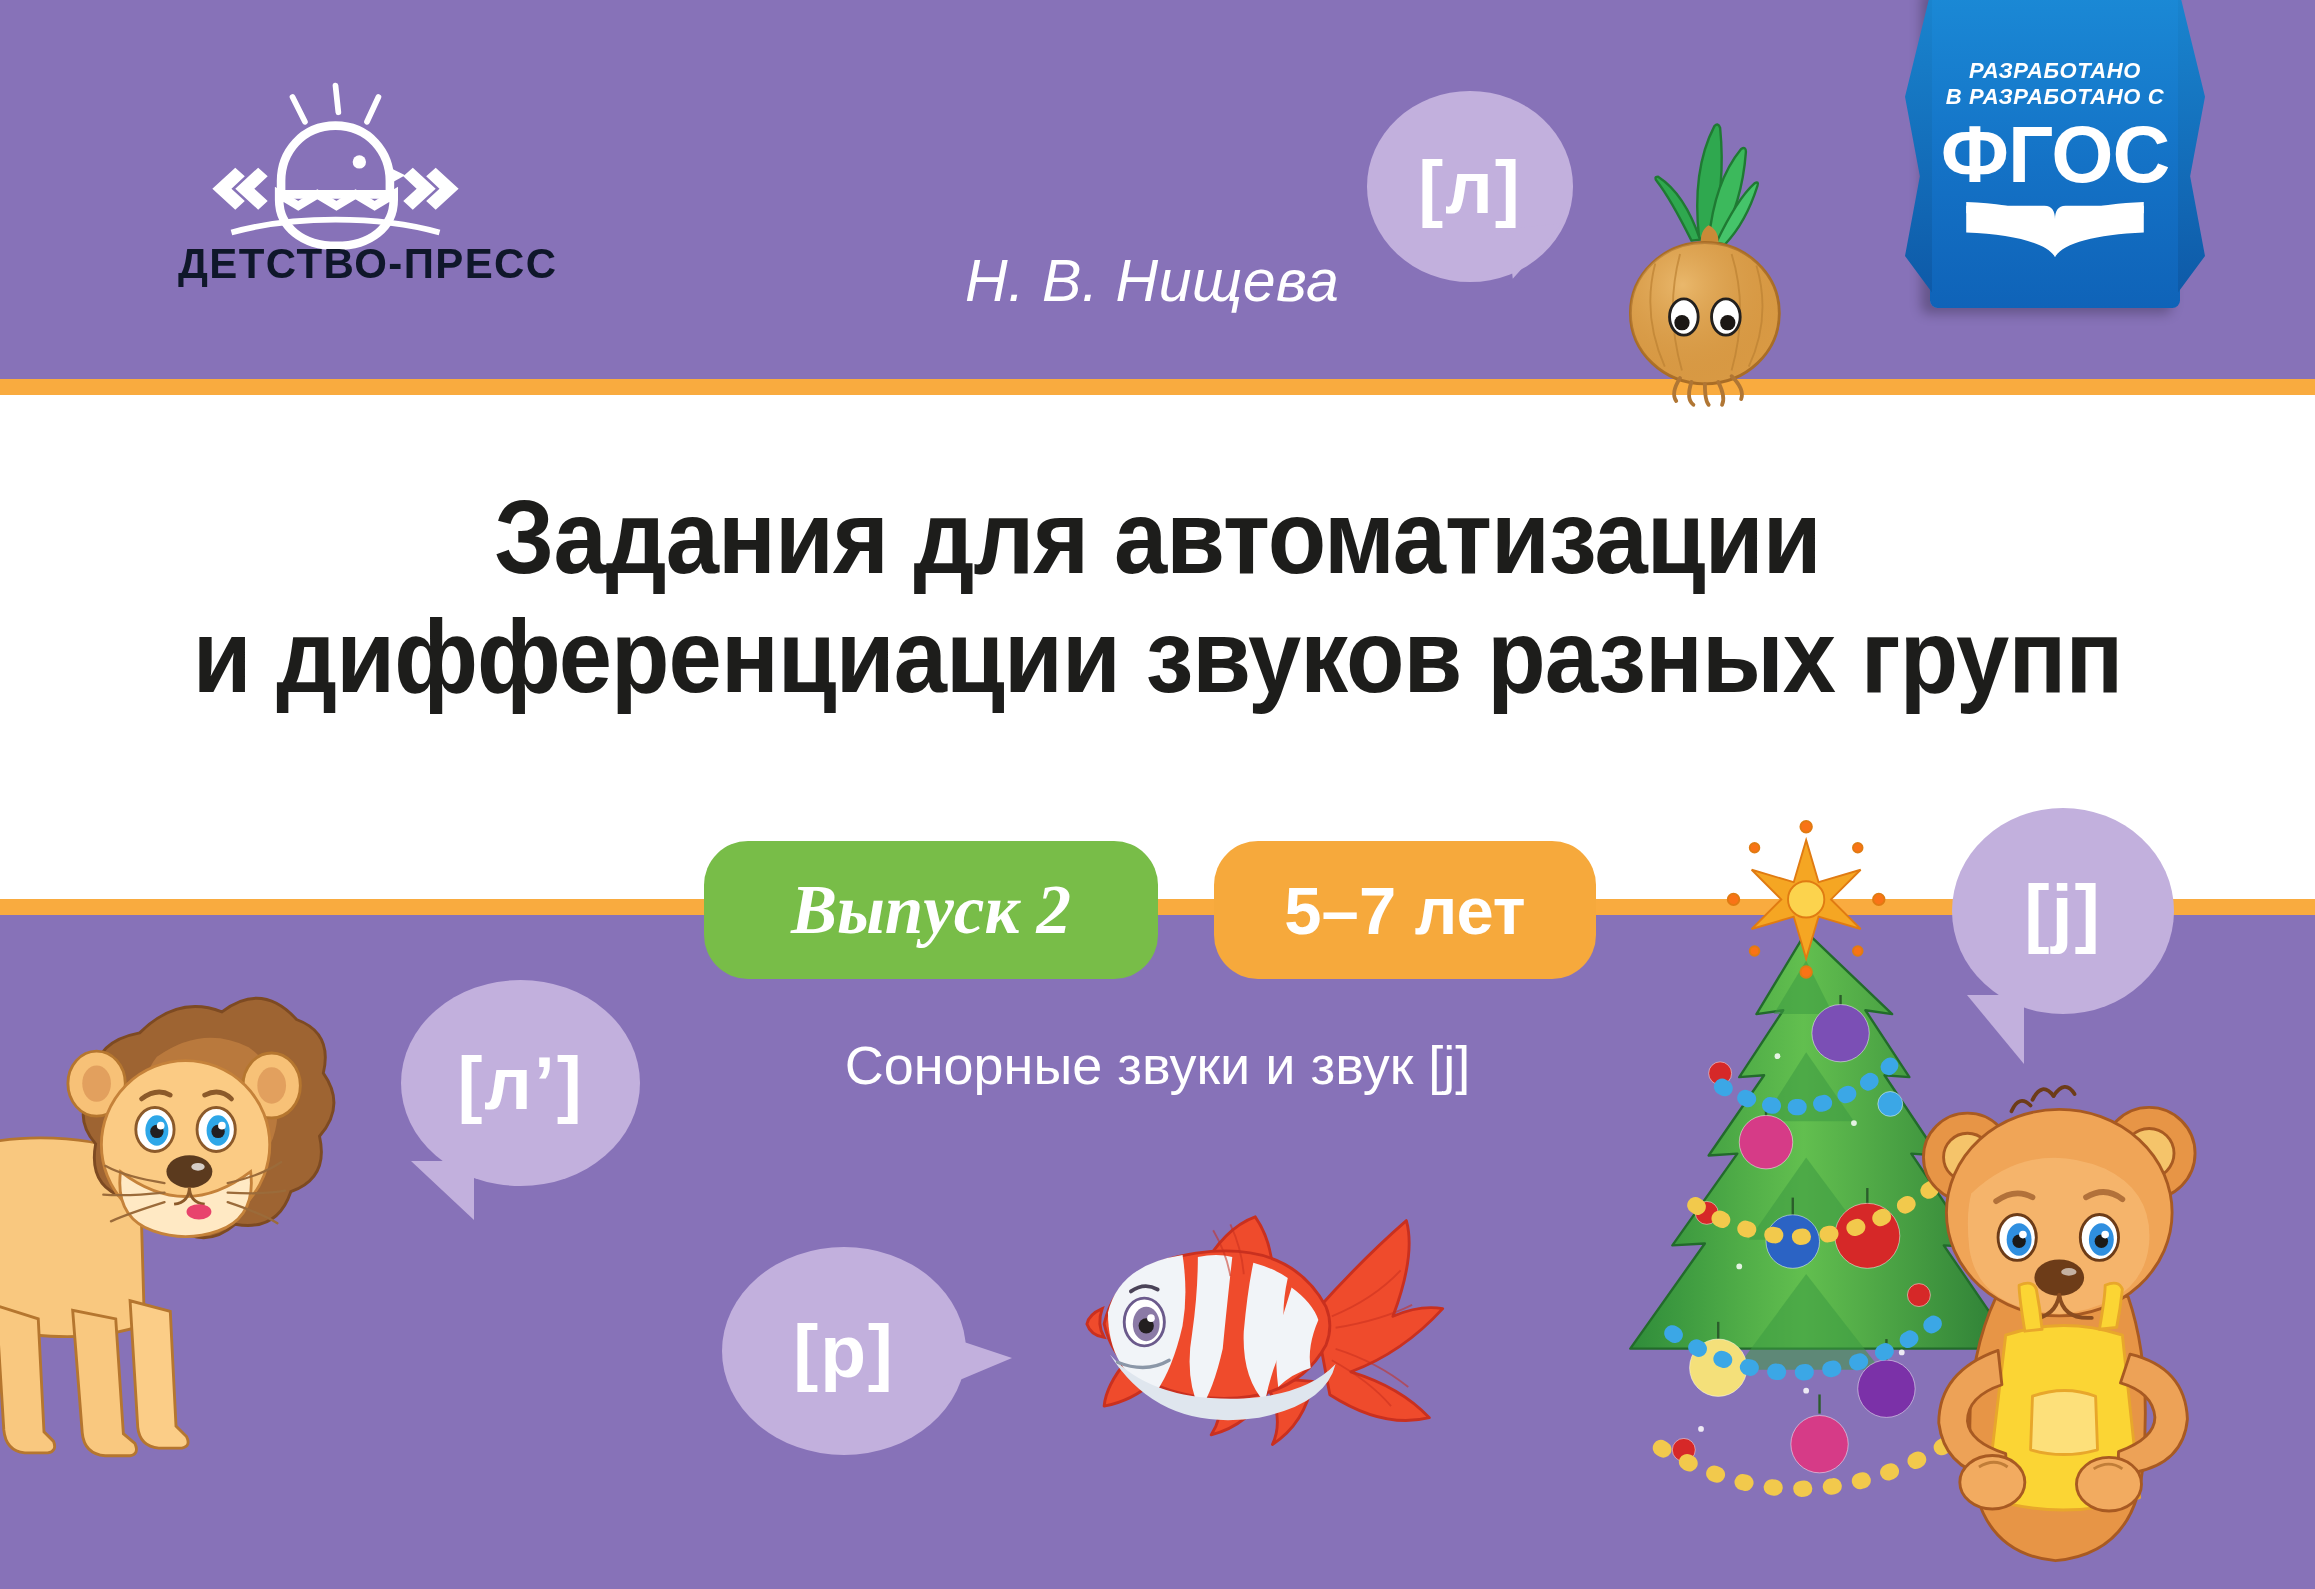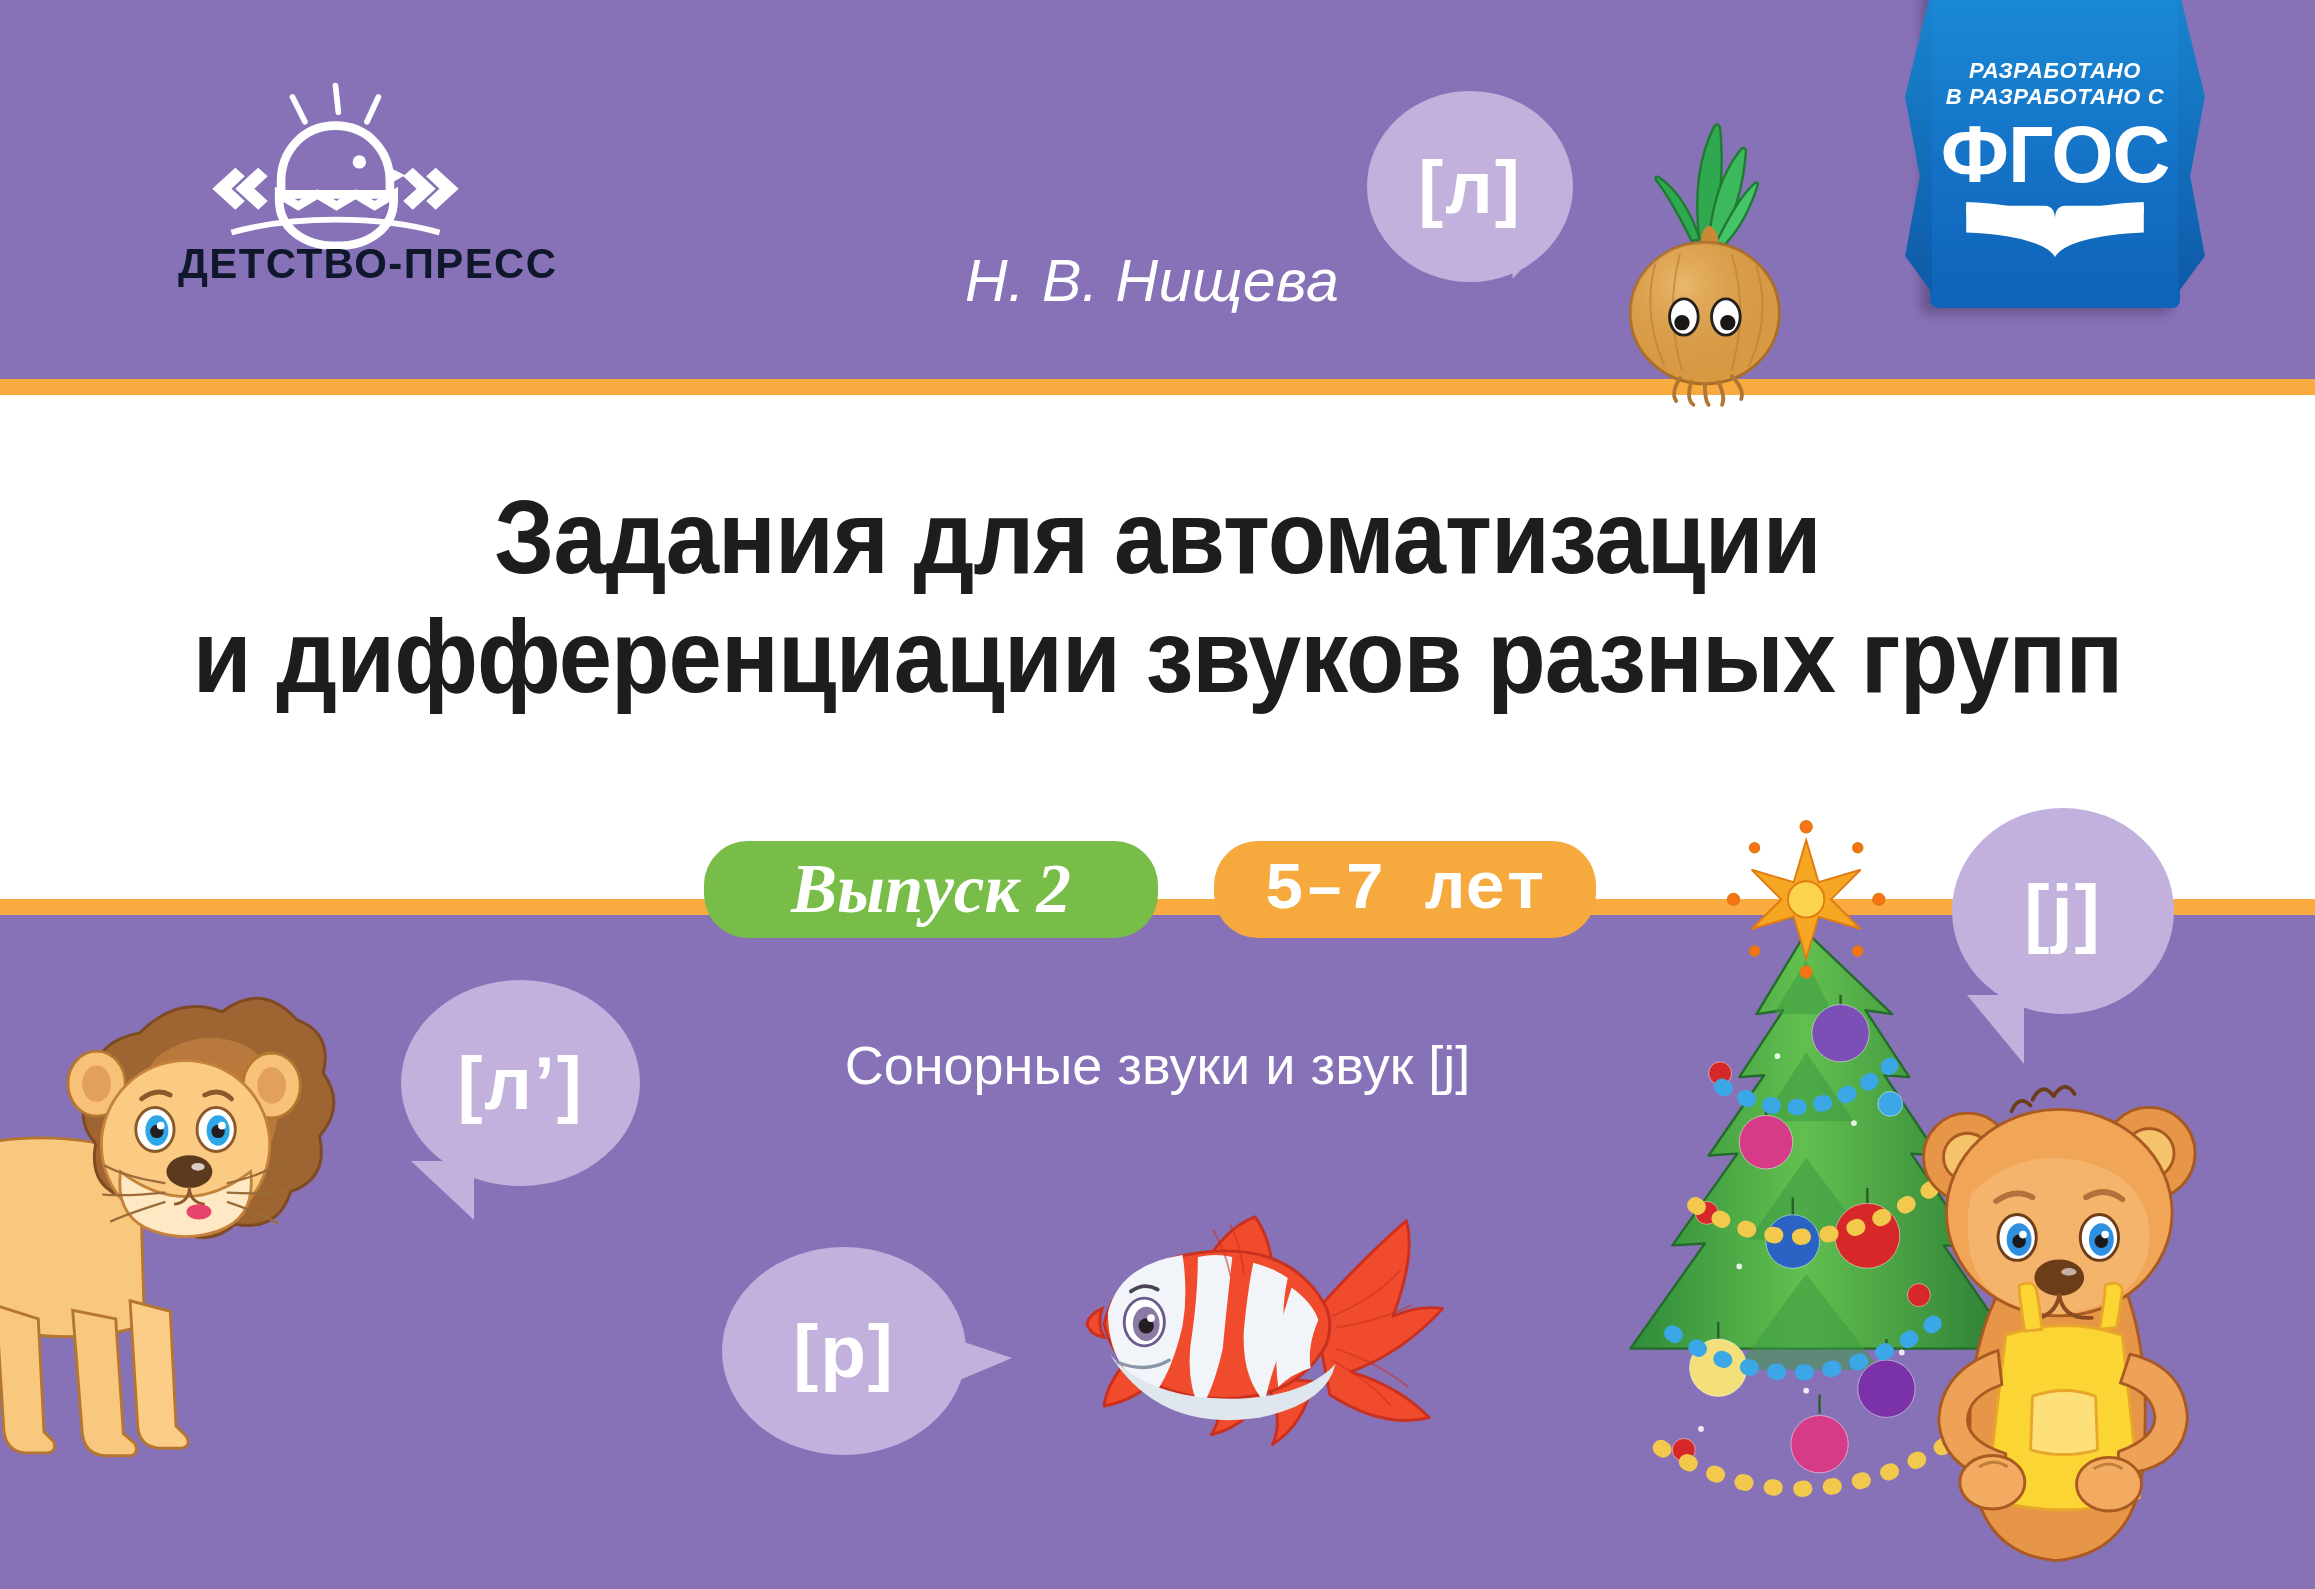--- a/index.html
+++ b/index.html
@@ -69,34 +69,34 @@
     text-align:center; color:#1d1d1b;
     font-family:"Liberation Sans Narrow","Liberation Sans", sans-serif;
     font-weight:bold; font-size:103px; line-height:1.16;
     transform:scaleX(0.93); transform-origin:center top;
     letter-spacing:-1px;
   }
   .title span{ display:block; white-space:nowrap; }
 
   
   .pill{
-    position:absolute; height:97px; border-radius:44px;
+    position:absolute; height:138px; border-radius:44px;
     display:flex; align-items:center; justify-content:center;
     color:#fff; white-space:nowrap;
   }
   .pill-issue{
     left:704px; top:841px; width:454px;
     background:#78bd48;
     font-family:"Liberation Serif", serif;
     font-style:italic; font-weight:bold; font-size:69px;
   }
   .pill-age{
     left:1214px; top:841px; width:382px;
     background:#f6a93c;
-    font-family:Liberation Mono, monospace;
+    font-family:Liberation Sans, sans-serif;
     font-weight:bold; font-size:67px;
   }
 
   
   .subtitle{
     position:absolute; left:0; top:1034px; width:100%;
     text-align:center; color:#ffffff;
     font-size:54px; font-weight:400;
     font-family:"Liberation Sans", sans-serif;
   }

